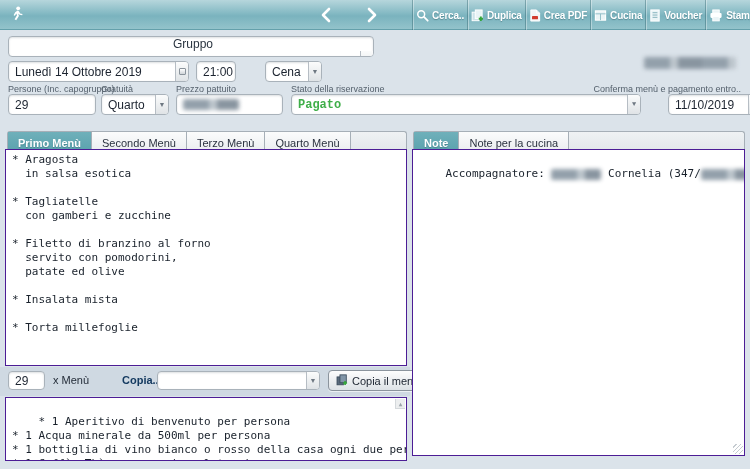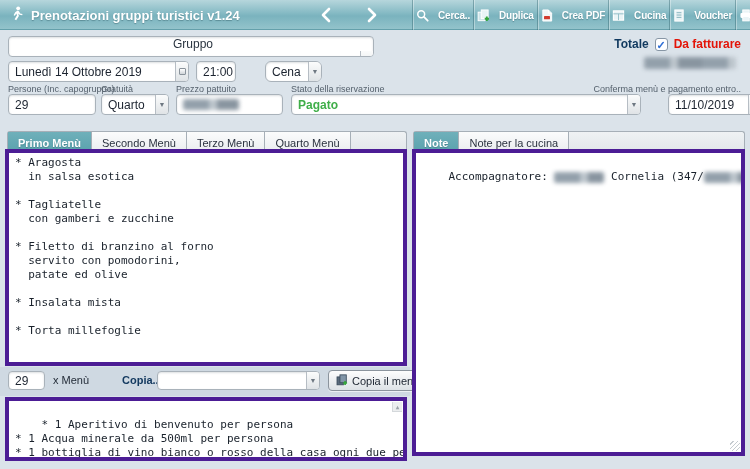--- a/index.html
+++ b/index.html
@@ -15,21 +15,21 @@
     position:absolute; left:0; top:0; width:750px; height:30px;
     background:linear-gradient(#b6d6dc, #85bac4 45%, #7ab3be 55%, #93c3cb);
     border-bottom:1px solid #64a0ab;
     color:#fff;
   }
   .tb-title { position:absolute; left:11px; top:0; height:30px; display:flex; align-items:center; gap:7px;
     font-size:13px; font-weight:bold; text-shadow:0 1px 1px rgba(20,60,70,.35); white-space:nowrap; }
   .tb-nav { position:absolute; left:320px; top:0; height:30px; display:flex; align-items:center; gap:36px; }
   .tb-nav svg { display:block; }
   .tb-buttons { position:absolute; left:412px; right:3px; top:0; height:30px; display:flex; justify-content:space-between; }
-  .tb-btn { display:flex; align-items:center; gap:9px; padding:0 3px; height:30px;
+  .tb-btn { display:flex; align-items:center; gap:3px; padding:0 3px; height:30px;
     font-size:10px; font-weight:bold; letter-spacing:-.2px; white-space:nowrap;
     text-shadow:0 1px 1px rgba(20,60,70,.35); cursor:default;
     border-left:1px solid rgba(40,90,100,.38); box-shadow:inset 1px 0 0 rgba(255,255,255,.35); }
   .tb-btn svg { display:block; flex:none; }
 
   
   .fieldbox {
     position:absolute; height:21px; background:#fff;
     border:1px solid #a9b2ba; border-radius:4px;
     display:flex; align-items:center; overflow:hidden;
@@ -61,21 +61,21 @@
     background:linear-gradient(#eff2f4,#e0e5e9); border:1px solid #a6afb7; border-bottom:none;
     border-top-left-radius:3px; border-top-right-radius:3px; }
   .tab { display:flex; align-items:center; justify-content:center; padding:0 10px;
     font-size:11px; color:#2b3340; border-right:1px solid #a6afb7;
     background:linear-gradient(#fbfcfc,#e8ebee); white-space:nowrap; cursor:default; }
   .tab.active { background:linear-gradient(#6fb0ba,#58a1ac); color:#fff; font-weight:bold;
     text-shadow:0 1px 1px rgba(20,60,70,.3); }
   .tab-filler { flex:1; }
 
   
-  .textpanel { position:absolute; background:#fff; border:4px solid #4c1d95;
+  .textpanel { position:absolute; background:#fff; border:1px solid #4c1d95;
     font-family:"DejaVu Sans Mono", monospace; font-size:11px; line-height:14px; color:#19212b;
     white-space:pre; overflow:hidden; padding:3px 6px; }
   .scroll-hint { position:absolute; top:1px; right:1px; width:10px; height:10px;
     background:#eceeef; border-left:1px solid #d4d8db; border-bottom:1px solid #d4d8db;
     font-size:6px; color:#9aa2a9; text-align:center; line-height:10px; }
   .grip { position:absolute; right:1px; bottom:1px; width:10px; height:10px;
     background:repeating-linear-gradient(135deg, transparent 0 2px, #c6ccd1 2px 3px); }
 
   
   .copy-strip { position:absolute; left:0; top:367px; width:410px; height:29px; background:#cfd9e2; }
@@ -91,21 +91,20 @@
 <div id="app">
 
   <div class="toolbar">
     <div class="tb-title">
       <span>
         <svg width="13" height="15" viewBox="0 0 13 15">
             <circle cx="7.2" cy="2.3" r="1.9" fill="#fff"></circle>
             <path d="M6.6 4.6 L4.2 6.2 L2.6 9.2 L3.9 9.8 L5.3 7.4 L6 9.2 L3.6 13.2 L5.2 14.2 L7.9 10 L7.2 7.4 L8.6 8.8 L11.2 9.3 L11.5 8 L9.2 7.4 L7.9 5.2 Z" fill="#fff"></path>
           </svg>
       </span>
-      <span>Prenotazioni gruppi turistici v1.24</span>
     </div>
 
     <div class="tb-nav">
       <span>
         <svg width="11" height="16" viewBox="0 0 11 16">
             <polyline points="9,2 3,8 9,14" fill="none" stroke="#fff" stroke-width="2.6" stroke-linecap="round" stroke-linejoin="round"></polyline>
           </svg>
       </span>
       <span>
         <svg width="11" height="16" viewBox="0 0 11 16">
@@ -179,37 +178,32 @@
   </div>
 
   <div class="fieldbox" style="left:8px; top:36px; width:366px;flex-direction:column;">
     <span class="inlabel">Gruppo</span>
     <span class="redact" style="width:158px; height:12px; margin-left:4px;"></span>
     <span class="wbtn">
         <span class="arrow">▼</span>
       </span>
   </div>
 
-  <div class="totale-row">
-    <span class="totale-label">Totale</span>
-    <span class="checkbox">✓</span>
-    <span class="fatturare-label">Da fatturare</span>
-  </div>
   <span class="redact" style="position:absolute; top:57px; right:14px; width:92px; height:12px;"></span>
 
   <div class="fieldbox" style="left:8px; top:61px; width:181px;">
     <span class="val">Lunedì 14 Ottobre 2019</span>
     <span class="wbtn">
         <span class="cal"></span>
       </span>
   </div>
   <div class="fieldbox" style="left:196px; top:61px; width:40px;">
     <span class="val">21:00</span>
   </div>
-  <div class="fieldbox" style="left:265px; top:61px; width:57px;border-radius:6px;">
+  <div class="fieldbox" style="left:265px; top:61px; width:57px;">
     <span class="val">Cena</span>
     <span class="wbtn">
         <span class="arrow">▼</span>
       </span>
   </div>
 
   <span class="flabel" style="left:8px;  top:84px;">Persone (Inc. capogruppo)</span>
   <span class="flabel" style="left:101px;top:84px;">Gratuità</span>
   <span class="flabel" style="left:176px;top:84px;">Prezzo pattuito</span>
   <span class="flabel" style="left:291px;top:84px;">Stato della riservazione</span>
@@ -220,21 +214,21 @@
   </div>
   <div class="fieldbox" style="left:101px; top:94px; width:68px;">
     <span class="val">Quarto</span>
     <span class="wbtn">
         <span class="arrow">▼</span>
       </span>
   </div>
   <div class="fieldbox" style="left:176px; top:94px; width:107px;">
     <span class="redact" style="width:56px; height:11px; margin-left:6px;"></span>
   </div>
-  <div class="fieldbox" style="left:291px; top:94px; width:350px;">
+  <div class="fieldbox" style="left:291px; top:94px; width:350px;font-family:Liberation Mono, monospace;">
     <span class="val" style="color:#3fae49; font-weight:bold;">Pagato</span>
     <span class="wbtn">
         <span class="arrow">▼</span>
       </span>
   </div>
   <div class="fieldbox" style="left:668px; top:94px; width:94px;">
     <span class="val">11/10/2019</span>
     <span class="wbtn">
         <span class="cal"></span>
       </span>

